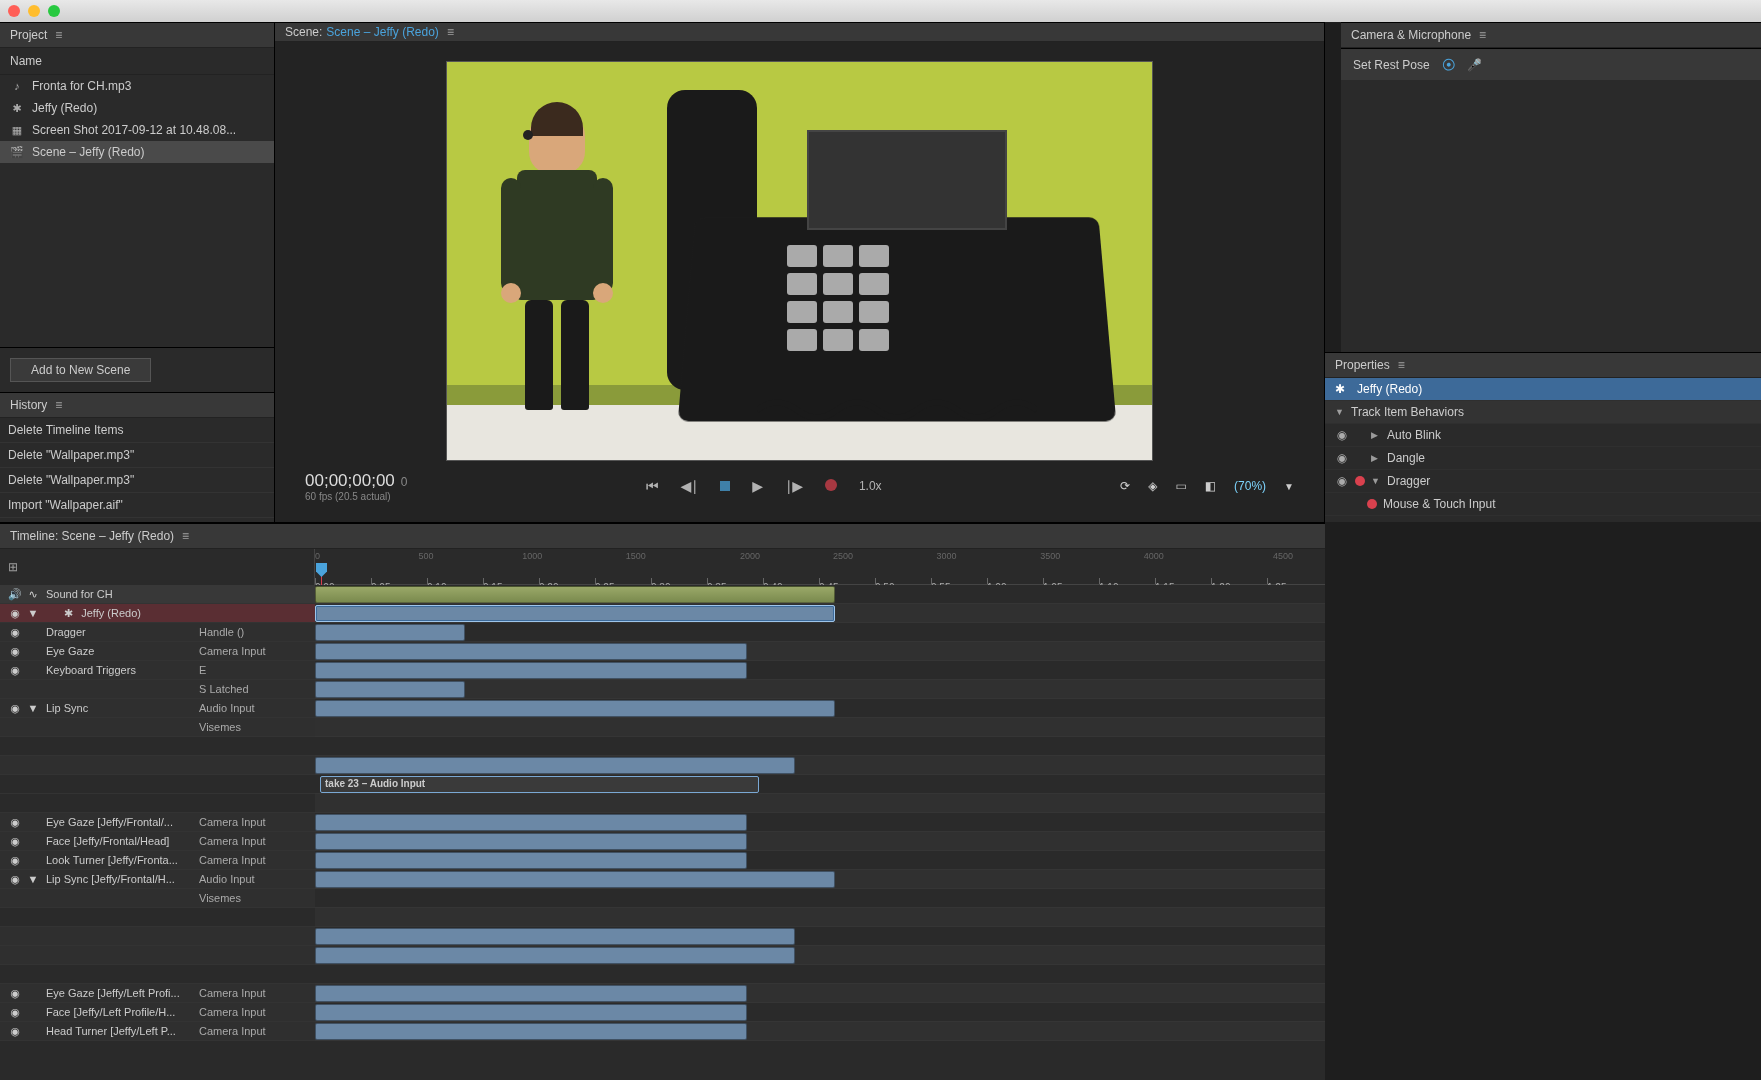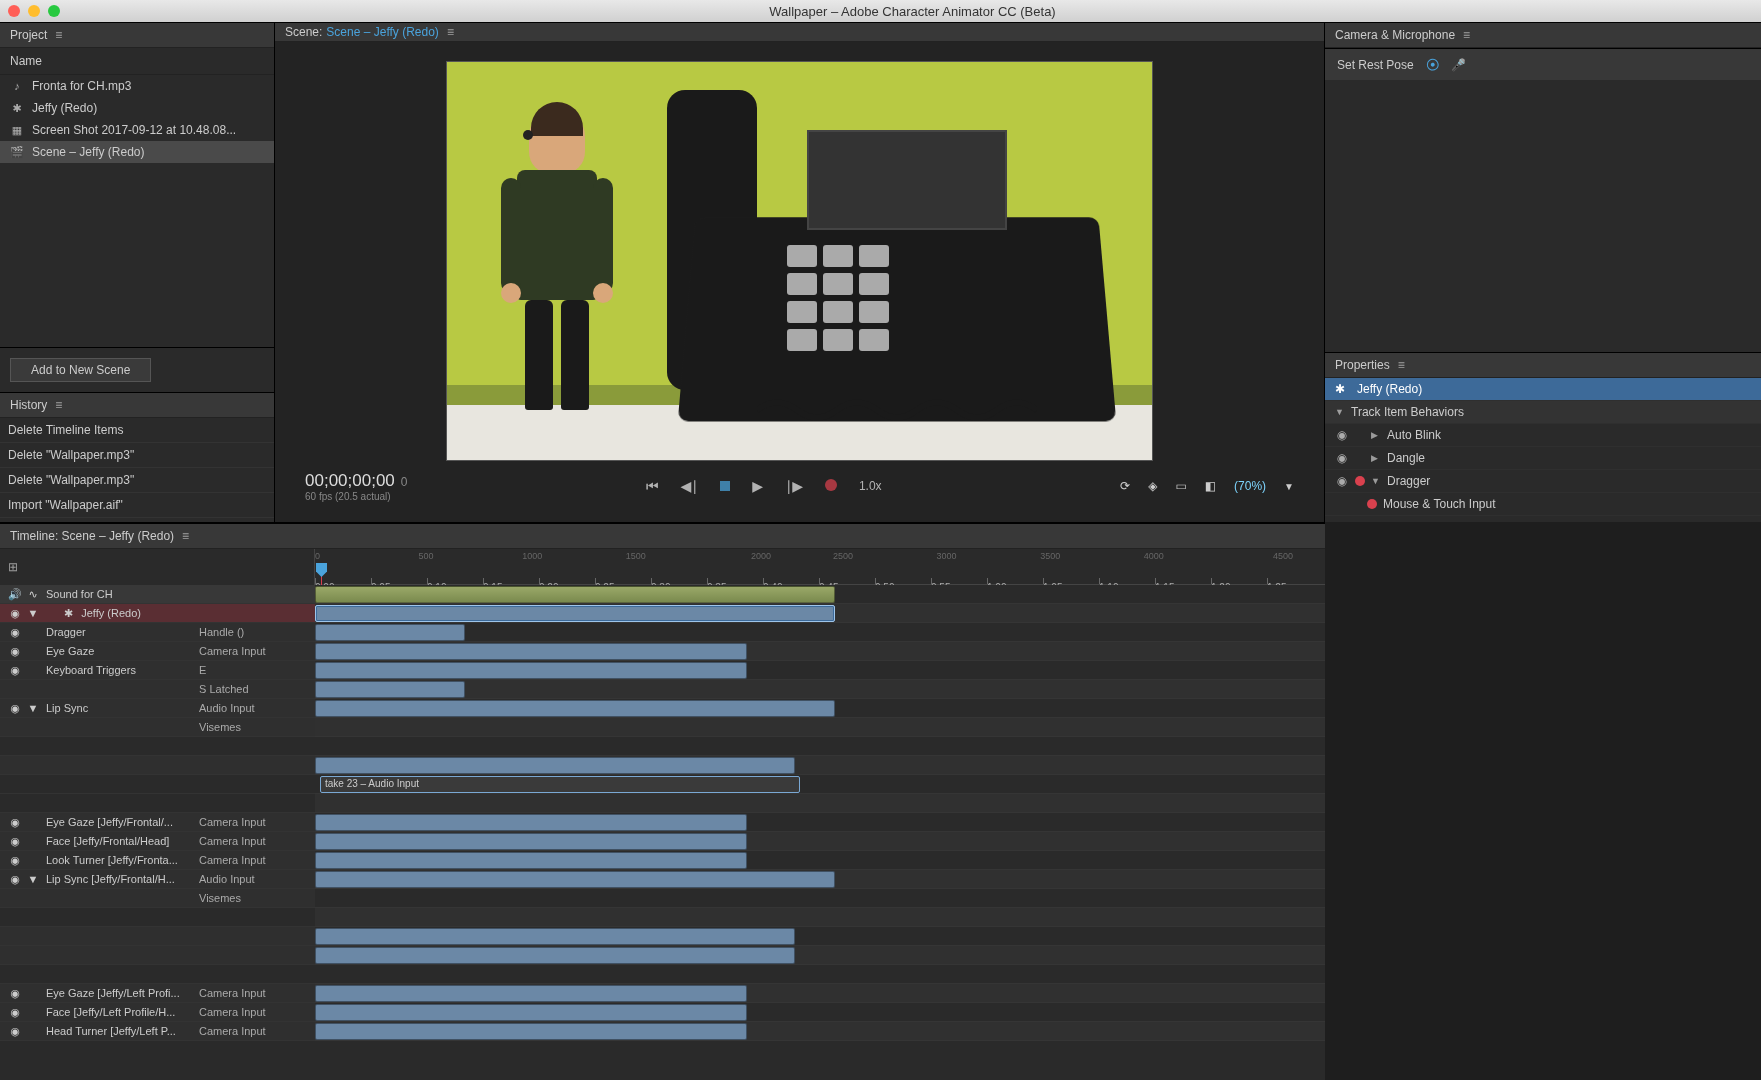--- a/index.html
+++ b/index.html
@@ -60,21 +60,21 @@
 .timecode .frame { font-size:12px; color:#888; margin-left:6px; }
 .fps { font-size:10px; color:#888; }
 .transport { display:flex; gap:22px; align-items:center; margin-left:auto; margin-right:auto; }
 .transport span { cursor:pointer; opacity:.85; font-size:14px; }
 .rec { width:12px; height:12px; background:#d9414e; border-radius:50%; display:inline-block; }
 .stop { width:10px; height:10px; background:#4aa3dc; display:inline-block; }
 .right-tools { display:flex; gap:18px; align-items:center; }
 .right-tools .zoom { color:#7dd3fc; }
 
 .right-col { display:flex; flex-direction:column; }
-.cam-panel { flex:0 0 330px; }
+.cam-panel { flex:0 0 330px;margin-left:16px; }
 .cam-view { height:280px; background:#333; position:relative; overflow:hidden; }
 .cam-bg { position:absolute; inset:0; background:linear-gradient(90deg,#5a4a3a 0 30%,#c8b89a 30% 75%,#8a7a5e 75%); }
 .face { position:absolute; left:50%; top:48%; transform:translate(-50%,-50%); width:200px; height:240px; background:#a87b5c; border-radius:90px 90px 80px 80px; }
 .face .hair2 { position:absolute; top:-20px; left:-10px; right:-10px; height:110px; background:#1a1410; border-radius:100px 100px 30px 30px; }
 .face .glasses { position:absolute; top:100px; left:20px; right:20px; height:46px; border:3px solid #111; border-radius:8px; background:rgba(255,255,255,.05);}
 .face .glasses::before{content:"";position:absolute;left:50%;top:0;bottom:0;width:3px;background:transparent}
 .face-ring { position:absolute; left:50%; top:48%; transform:translate(-50%,-50%); width:230px; height:230px; border:2px solid rgba(255,255,255,.5); border-radius:50%; }
 .cam-txt { position:absolute; bottom:30px; left:0; right:0; text-align:center; color:#fff; font-size:12px; text-shadow:0 1px 2px #000; padding:0 30px; }
 .shirt { position:absolute; bottom:-50px; left:50%; transform:translateX(-50%); width:300px; height:150px; background:#9a8e7e; border-radius:50% 50% 0 0; }
 .rest-row { height:32px; background:#383838; display:flex; align-items:center; padding:0 12px; gap:12px; border-top:1px solid #000; }
@@ -122,21 +122,20 @@
 </style>
 </head>
 <body>
 
 <div class="titlebar">
   <div class="traffic">
     <span class="red"></span>
     <span class="yellow"></span>
     <span class="green"></span>
   </div>
-  <div class="t">Wallpaper – Adobe Character Animator CC (Beta)</div>
 </div>
 
 <div class="app">
 
   <div class="left">
     <div class="panel project">
       <div class="panel-head">
         <span>Project</span>
         <span class="menu-icon">≡</span>
       </div>
@@ -325,21 +324,21 @@
               <span style="opacity:.7">⊞</span>
             </div>
           </div>
           <div class="tl-right">
             <div class="ruler">
               <div id="ruler-frames" class="ruler-labels">
                   <span class="ruler-frames" style="left: 0px;">0</span>
                   <span class="ruler-frames" style="left: 103.6px;">500</span>
                   <span class="ruler-frames" style="left: 207.2px;">1000</span>
                   <span class="ruler-frames" style="left: 310.8px;">1500</span>
-                  <span class="ruler-frames" style="left: 436px;">2000</span>
+                  <span class="ruler-frames" style="left: 425px;">2000</span>
                   <span class="ruler-frames" style="left: 518px;">2500</span>
                   <span class="ruler-frames" style="left: 621.6px;">3000</span>
                   <span class="ruler-frames" style="left: 725.2px;">3500</span>
                   <span class="ruler-frames" style="left: 828.8px;">4000</span>
                   <span class="ruler-frames" style="left: 958px;">4500</span>
                 </div>
               <div id="ruler-sec" style="position:absolute;bottom:2px;left:0;right:0">
                   <span class="ruler-seg" style="left: 0px;">0;00</span>
                   <span style="position: absolute; left: 0px; bottom: -2px; width: 1px; height: 6px; background: rgb(102, 102, 102);"></span>
                   <span class="ruler-seg" style="left: 56px;">0;05</span>
@@ -526,21 +525,21 @@
               </div>
               <div class="lane" style="top: 114px;">
                 <div class="clip bar" style="left: 0px; width: 520px;"></div>
               </div>
               <div class="lane alt" style="top: 133px;"></div>
               <div class="lane" style="top: 152px;"></div>
               <div class="lane alt" style="top: 171px;">
                 <div class="clip bar" style="left: 0px; width: 480px;"></div>
               </div>
               <div class="lane" style="top: 190px;">
-                <div class="clip take" style="left: 5px; width: 480px;">take 23 – Audio Input</div>
+                <div class="clip take" style="left: 5px; width: 439px; font-weight: bold;">take 23 – Audio Input</div>
               </div>
               <div class="lane alt" style="top: 209px;"></div>
               <div class="lane" style="top: 228px;">
                 <div class="clip bar" style="left: 0px; width: 432px;"></div>
               </div>
               <div class="lane alt" style="top: 247px;">
                 <div class="clip bar" style="left: 0px; width: 432px;"></div>
               </div>
               <div class="lane" style="top: 266px;">
                 <div class="clip bar" style="left: 0px; width: 432px;"></div>

